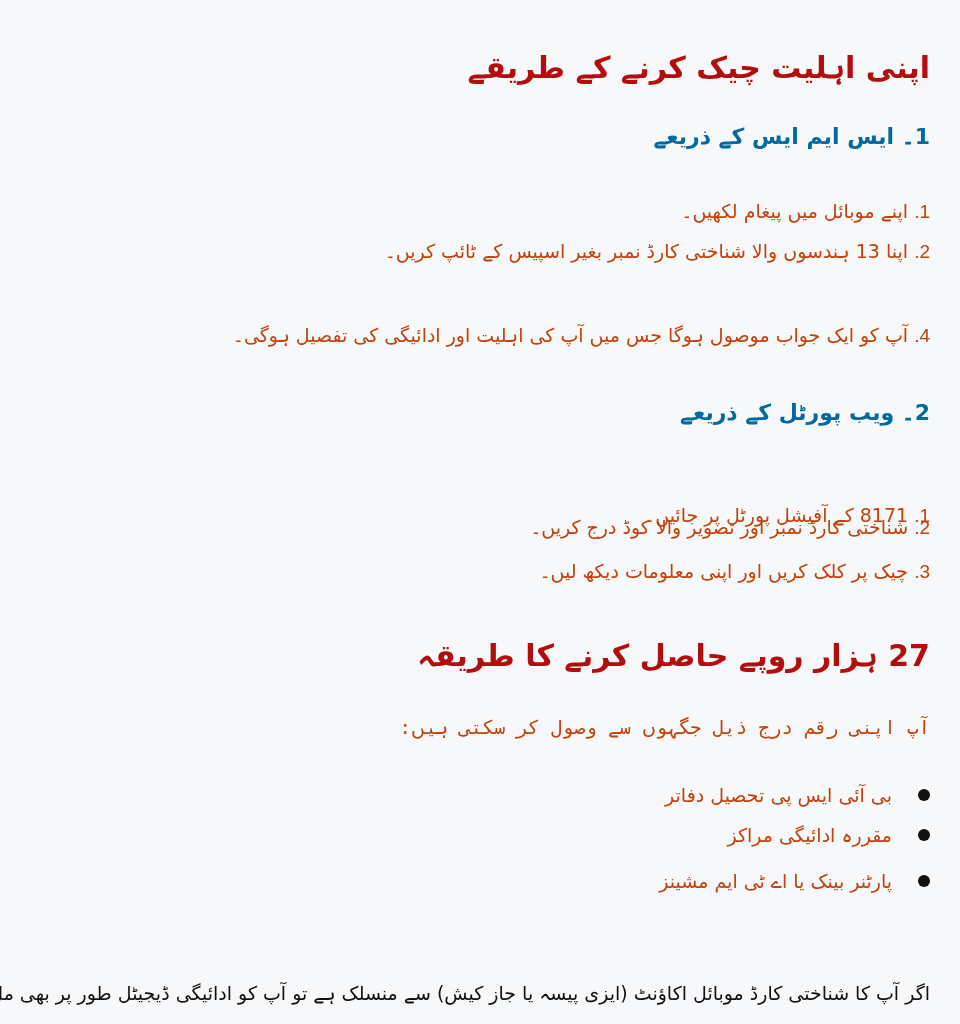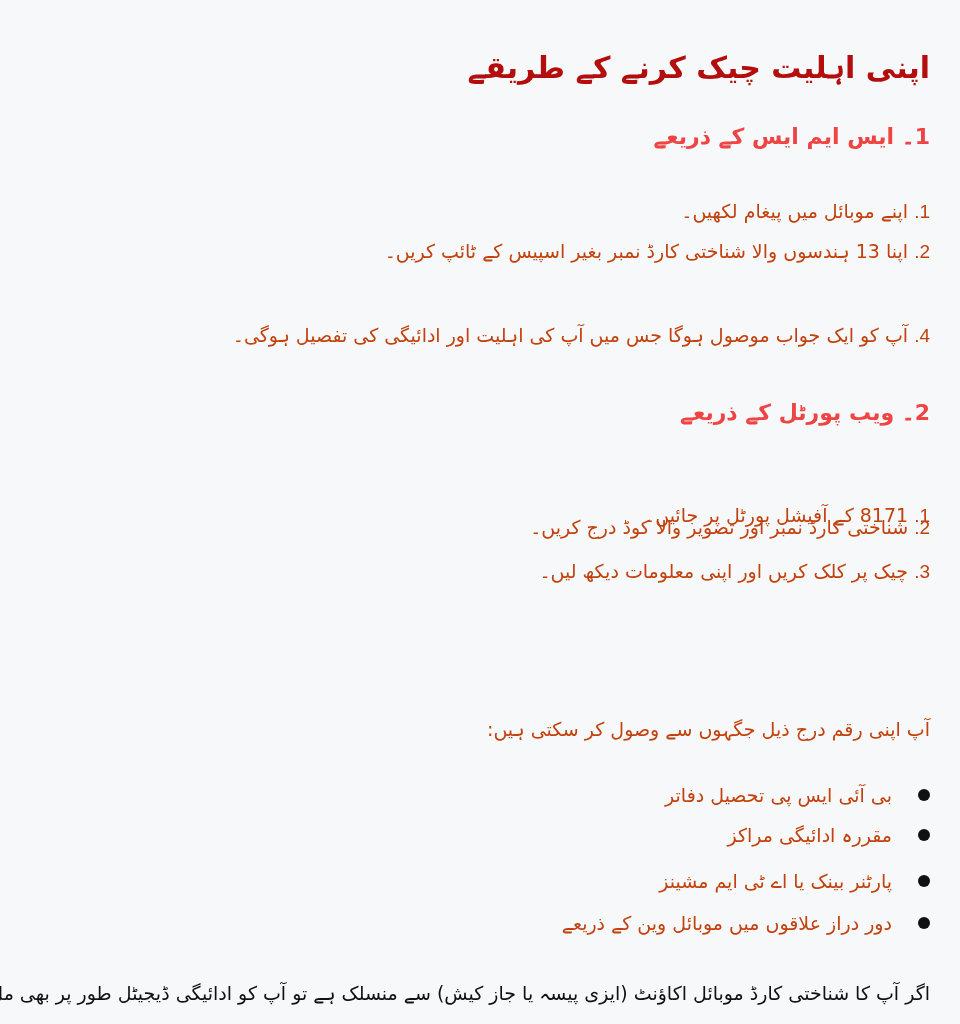--- a/index.html
+++ b/index.html
@@ -27,21 +27,21 @@
       direction: rtl;
       text-align: right;
     }
     .h1 {
       color: #b30d0d;
       font-size: 30px;
       font-weight: bold;
       line-height: 44px;
     }
     .h2 {
-      color: #ef4444;
+      color: #0369a1;
       font-size: 22px;
       font-weight: bold;
       line-height: 34px;
     }
     .body-text {
       font-size: 19px;
       line-height: 30px;
       color: #c2410c;
     }
     .step-num {
@@ -100,35 +100,32 @@
   </div>
   <div class="line body-text" style="top:512px;">
     <span class="step-num">2.</span>
     <span>شناختی کارڈ نمبر اور تصویر والا کوڈ درج کریں۔</span>
   </div>
   <div class="line body-text" style="top:556px;">
     <span class="step-num">3.</span>
     <span>چیک پر کلک کریں اور اپنی معلومات دیکھ لیں۔</span>
   </div>
 
+  <div class="line h1" style="top:634px;">27 ہزار روپے حاصل کرنے کا طریقہ</div>
 
-  <div class="line body-text" style="top:714px;">آپ اپنی رقم درج ذیل جگہوں سے وصول کر سکتی ہیں:</div>
+  <div class="line body-text" style="top:714px;font-family:Liberation Mono, monospace;">آپ اپنی رقم درج ذیل جگہوں سے وصول کر سکتی ہیں:</div>
 
   <div class="bullet-row body-text" style="top:780px;">
     <span class="bullet-dot"></span>
     <span>بی آئی ایس پی تحصیل دفاتر</span>
   </div>
   <div class="bullet-row body-text" style="top:820px;">
     <span class="bullet-dot"></span>
     <span>مقررہ ادائیگی مراکز</span>
   </div>
   <div class="bullet-row body-text" style="top:866px;">
     <span class="bullet-dot"></span>
     <span>پارٹنر بینک یا اے ٹی ایم مشینز</span>
   </div>
-  <div class="bullet-row body-text" style="top:908px;">
-    <span class="bullet-dot"></span>
-    <span>دور دراز علاقوں میں موبائل وین کے ذریعے</span>
-  </div>
 
   <div class="line footer-text" style="top:978px; right:30px;">اگر آپ کا شناختی کارڈ موبائل اکاؤنٹ (ایزی پیسہ یا جاز کیش) سے منسلک ہے تو آپ کو ادائیگی ڈیجیٹل طور پر بھی مل سکتی ہے۔</div>
 
 </div>
 
 </body></html>

